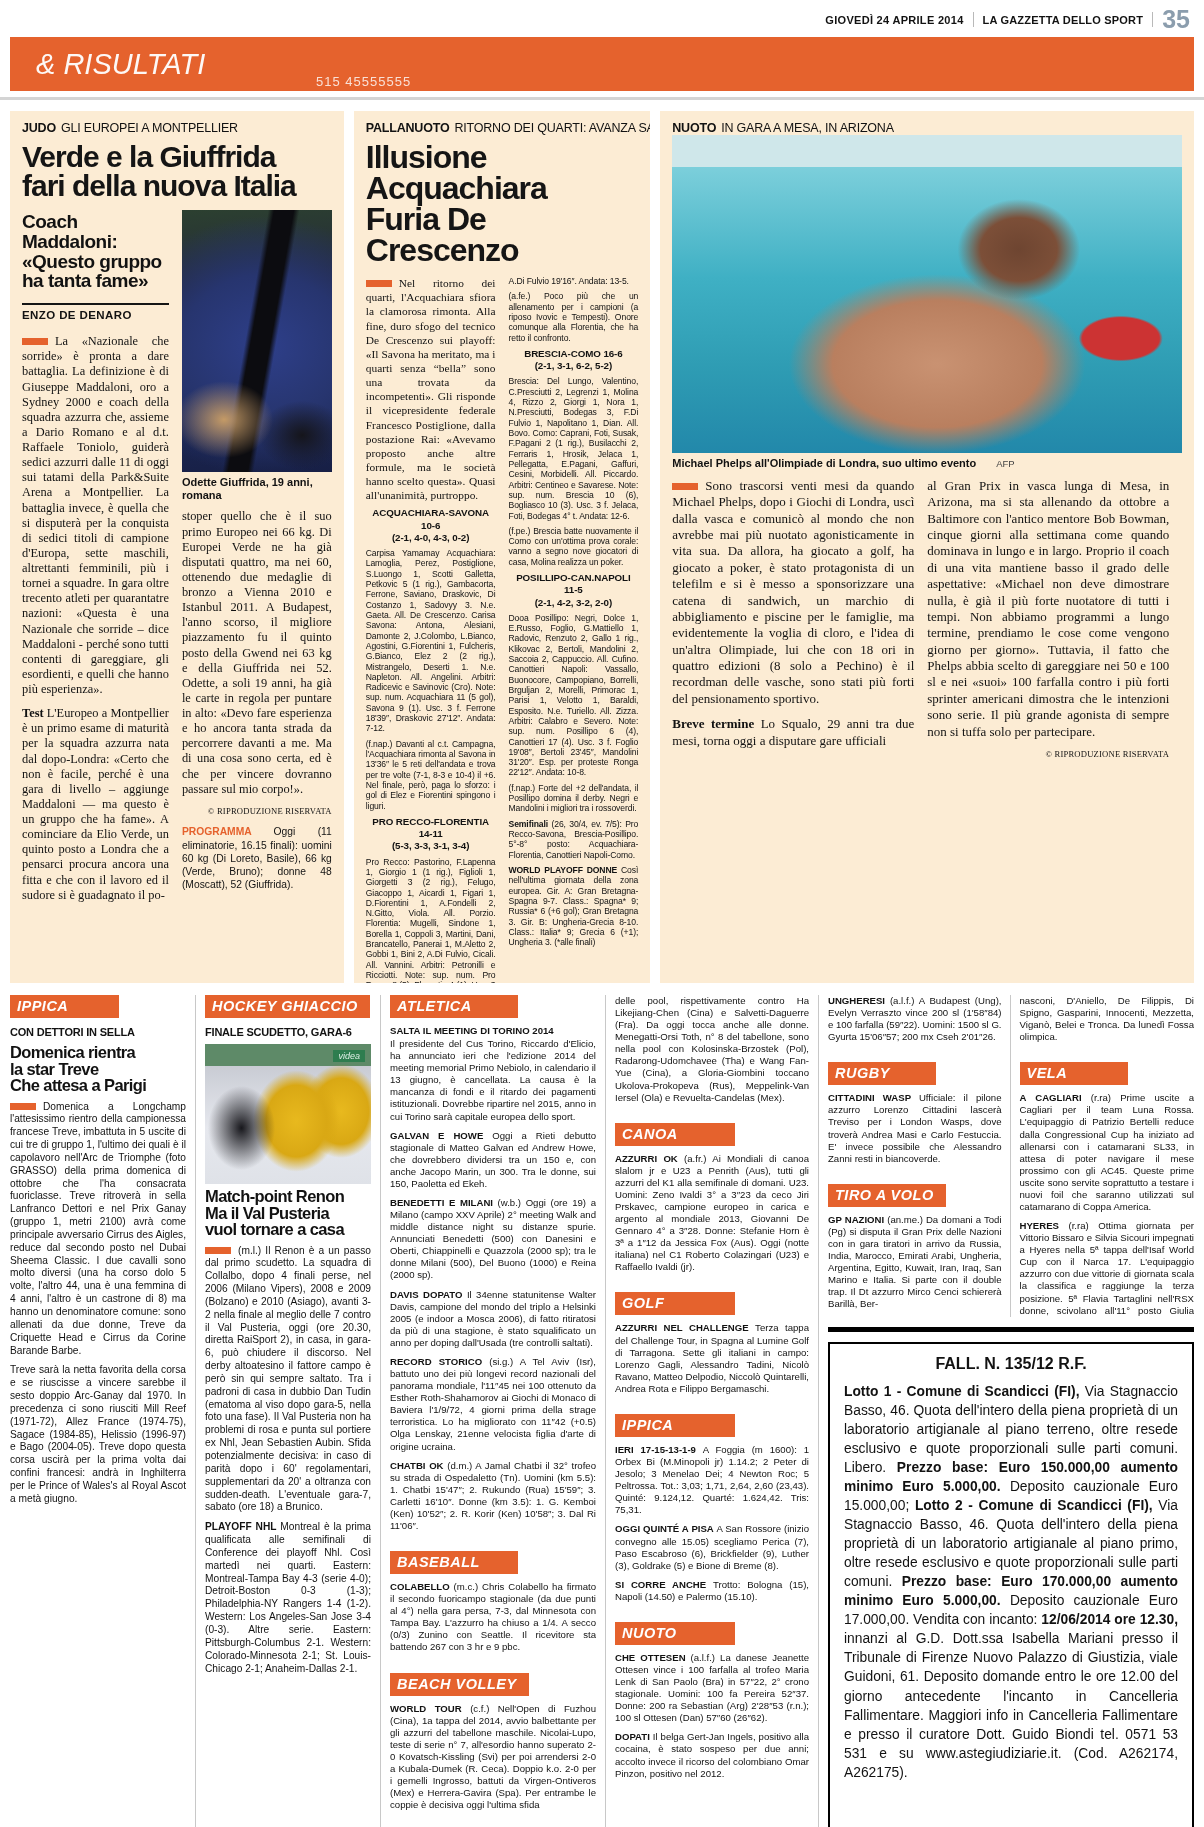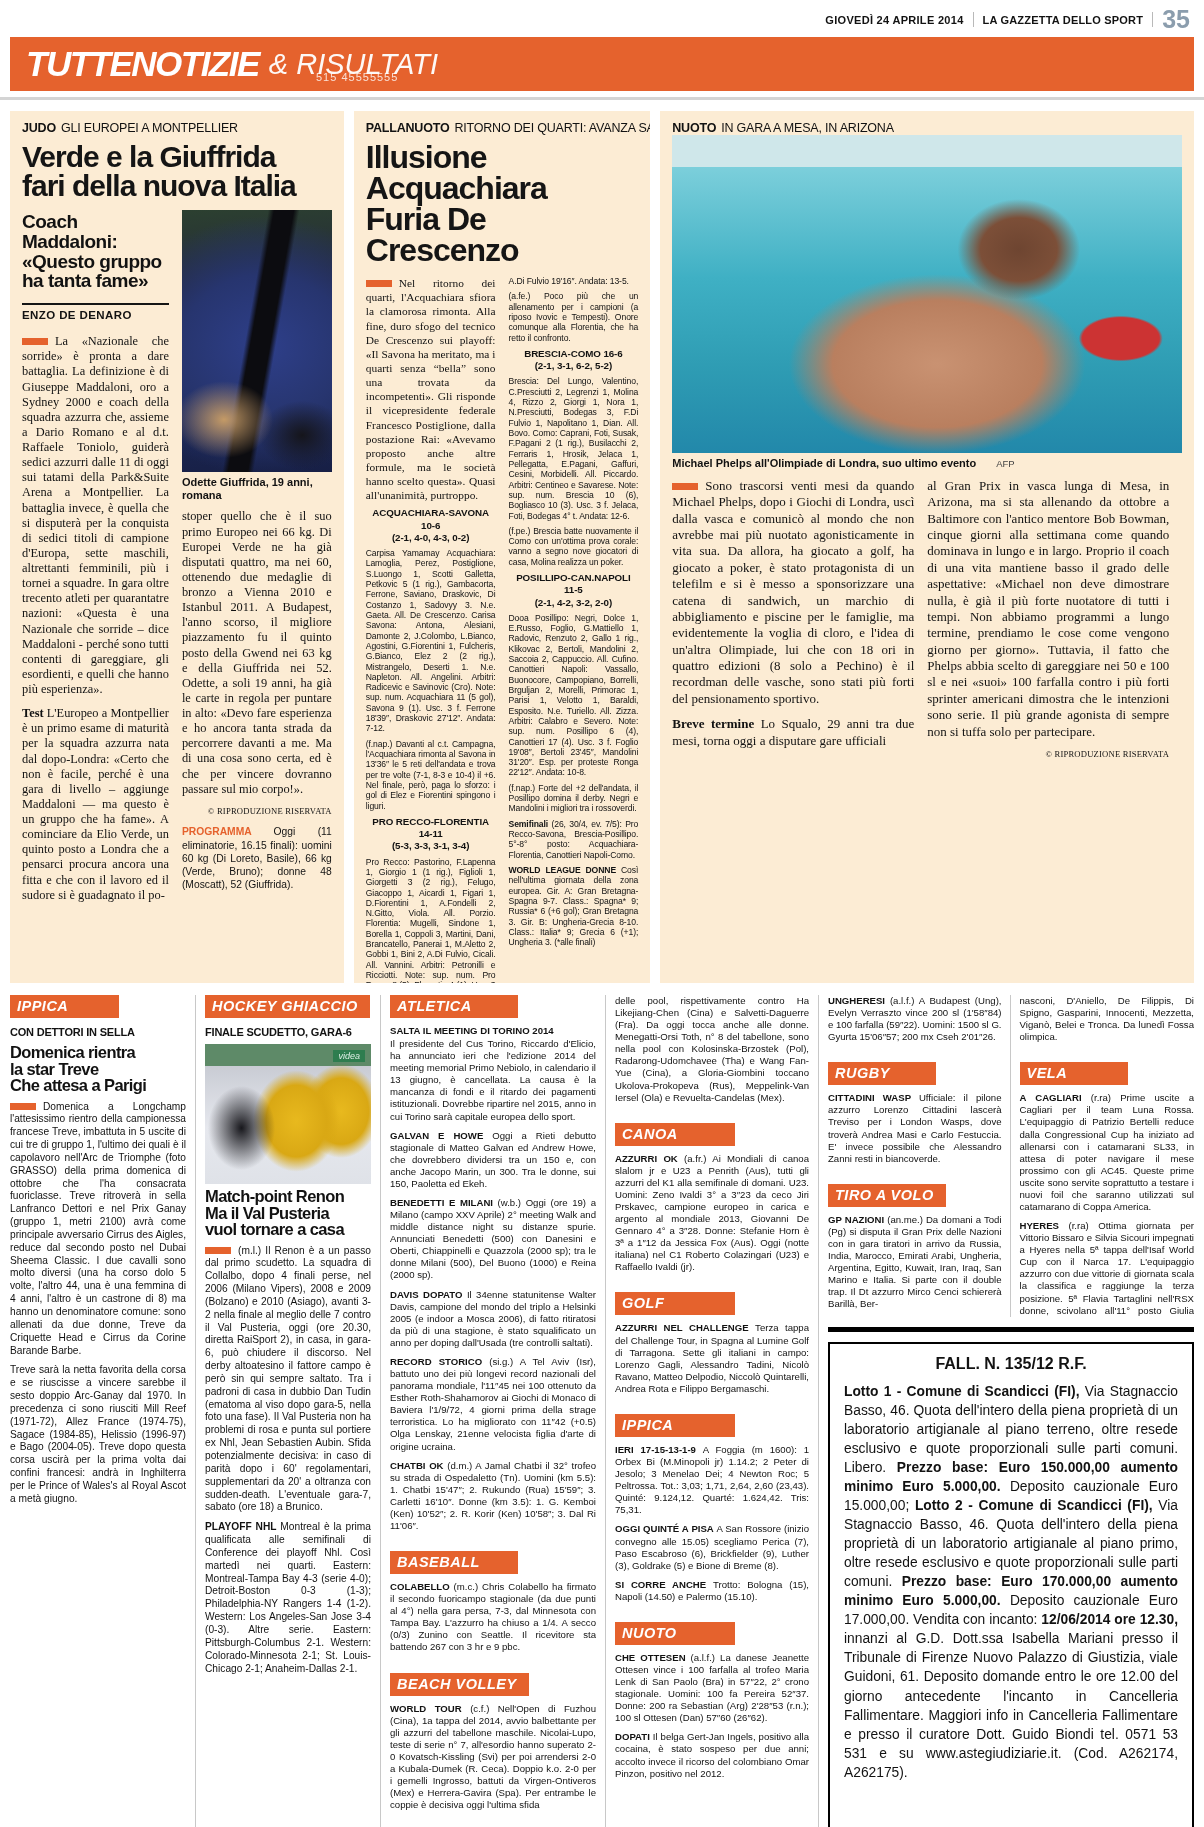--- a/index.html
+++ b/index.html
@@ -9,21 +9,21 @@
   
   .topbar{display:flex;justify-content:flex-end;align-items:center;gap:9px;padding:7px 14px 3px 0;font-size:11px}
   .topbar .sep{width:1px;height:15px;background:#b9b9b9}
   .tb-date{font-weight:bold;letter-spacing:.3px}
   .tb-mast{font-weight:bold;letter-spacing:.2px}
   .pageno{font-size:25px;font-weight:bold;color:var(--pagenum);line-height:1}
   
   .banner{position:relative;margin:2px 10px 0;background:var(--accent);height:54px;display:flex;align-items:center;padding:0 16px;color:#fff;overflow:hidden}
   .banner .t1{font-size:35px;font-weight:bold;font-style:italic;letter-spacing:-1.5px}
   .banner .t2{font-size:29px;font-style:italic;font-weight:normal;margin-left:10px;opacity:.96}
-  .banner .small{position:absolute;left:306px;bottom:8px;font-size:11px;opacity:.8;letter-spacing:1px}
+  .banner .small{position:absolute;left:306px;bottom:2px;font-size:13px;opacity:.8;letter-spacing:1px}
   .grayrule{height:3px;background:#d4d4d4;margin-top:6px}
   
   .tops{display:flex;gap:10px;margin:11px 10px 0;height:872px}
   .panel{background:var(--cream);padding:10px 12px;overflow:hidden}
   .p1{width:340px}.p2{width:302px}.p3{width:544px}
   .kicker{font-size:12.5px;white-space:nowrap;letter-spacing:-.2px}
   .kicker b{margin-right:5px}
   .headline{font-weight:bold;line-height:.97;letter-spacing:-1px;white-space:pre-line;margin:7px 0 10px;color:#151515}
   .p1 .headline{font-size:30px}
   .p2 .headline{font-size:32px}
@@ -98,21 +98,20 @@
 
   <div class="topbar">
     <span class="tb-date">GIOVEDÌ 24 APRILE 2014</span>
     <span class="sep"></span>
     <span class="tb-mast">LA GAZZETTA DELLO SPORT</span>
     <span class="sep"></span>
     <span class="pageno">35</span>
   </div>
 
   <div class="banner">
-    <span class="t1">TUTTENOTIZIE</span>
     <span class="t2">&amp; RISULTATI</span>
     <span class="small">515 45555555</span>
   </div>
   <div class="grayrule"></div>
 
   <div class="tops">
 
     <div class="panel p1">
       <div class="kicker"><b>JUDO</b><span>GLI EUROPEI A MONTPELLIER</span></div>
       <h1 class="headline">Verde e la Giuffrida
@@ -160,21 +159,21 @@
             <p>(a.fe.) Poco più che un allenamento per i campioni (a riposo Ivovic e Tempesti). Onore comunque alla Florentia, che ha retto il confronto.</p>
             <div class="res-title">BRESCIA-COMO 16-6</div>
             <div class="res-sub">(2-1, 3-1, 6-2, 5-2)</div>
             <p>Brescia: Del Lungo, Valentino, C.Presciutti 2, Legrenzi 1, Molina 4, Rizzo 2, Giorgi 1, Nora 1, N.Presciutti, Bodegas 3, F.Di Fulvio 1, Napolitano 1, Dian. All. Bovo. Como: Caprani, Foti, Susak, F.Pagani 2 (1 rig.), Busilacchi 2, Ferraris 1, Hrosik, Jelaca 1, Pellegatta, E.Pagani, Gaffuri, Cesini, Morbidelli. All. Piccardo. Arbitri: Centineo e Savarese. Note: sup. num. Brescia 10 (6), Bogliasco 10 (3). Usc. 3 f. Jelaca, Foti, Bodegas 4° t. Andata: 12-6.</p>
             <p>(f.pe.) Brescia batte nuovamente il Como con un'ottima prova corale: vanno a segno nove giocatori di casa, Molina realizza un poker.</p>
             <div class="res-title">POSILLIPO-CAN.NAPOLI 11-5</div>
             <div class="res-sub">(2-1, 4-2, 3-2, 2-0)</div>
             <p>Dooa Posillipo: Negri, Dolce 1, E.Russo, Foglio, G.Mattiello 1, Radovic, Renzuto 2, Gallo 1 rig., Klikovac 2, Bertoli, Mandolini 2, Saccoia 2, Cappuccio. All. Cufino. Canottieri Napoli: Vassallo, Buonocore, Campopiano, Borrelli, Brguljan 2, Morelli, Primorac 1, Parisi 1, Velotto 1, Baraldi, Esposito. N.e. Turiello. All. Zizza. Arbitri: Calabro e Severo. Note: sup. num. Posillipo 6 (4), Canottieri 17 (4). Usc. 3 f. Foglio 19'08″, Bertoli 23'45″, Mandolini 31'20″. Esp. per proteste Ronga 22'12″. Andata: 10-8.</p>
             <p>(f.nap.) Forte del +2 dell'andata, il Posillipo domina il derby. Negri e Mandolini i migliori tra i rossoverdi.</p>
             <p><b>Semifinali </b>(26, 30/4, ev. 7/5): Pro Recco-Savona, Brescia-Posillipo. 5°-8° posto: Acquachiara-Florentia, Canottieri Napoli-Como.</p>
-            <p><b>WORLD LEAGUE DONNE </b>Così nell'ultima giornata della zona europea. Gir. A: Gran Bretagna-Spagna 9-7. Class.: Spagna* 9; Russia* 6 (+6 gol); Gran Bretagna 3. Gir. B: Ungheria-Grecia 8-10. Class.: Italia* 9; Grecia 6 (+1); Ungheria 3. (*alle finali)</p>
+            <p><b>WORLD PLAYOFF DONNE </b>Così nell'ultima giornata della zona europea. Gir. A: Gran Bretagna-Spagna 9-7. Class.: Spagna* 9; Russia* 6 (+6 gol); Gran Bretagna 3. Gir. B: Ungheria-Grecia 8-10. Class.: Italia* 9; Grecia 6 (+1); Ungheria 3. (*alle finali)</p>
           </div>
       </div>
     </div>
 
     <div class="panel p3">
       <div class="kicker"><b>NUOTO</b><span>IN GARA A MESA, IN ARIZONA</span></div>
       <div class="photo photo-phelps"></div>
       <div class="cap"><span>Michael Phelps all'Olimpiade di Londra, suo ultimo evento</span><span class="credit">AFP</span></div>
       <div class="cols">
         <div class="textcol" style="width:242px">

